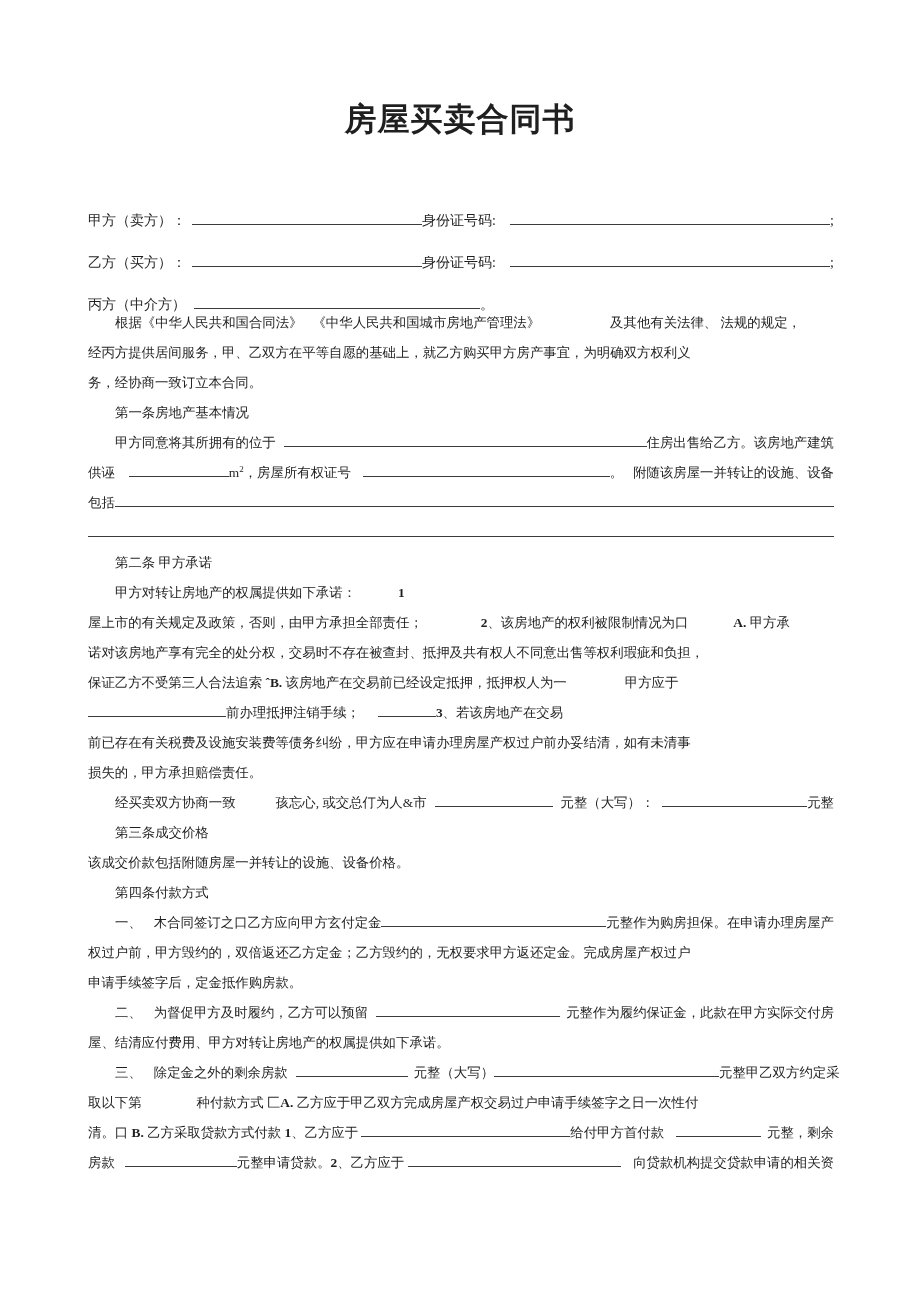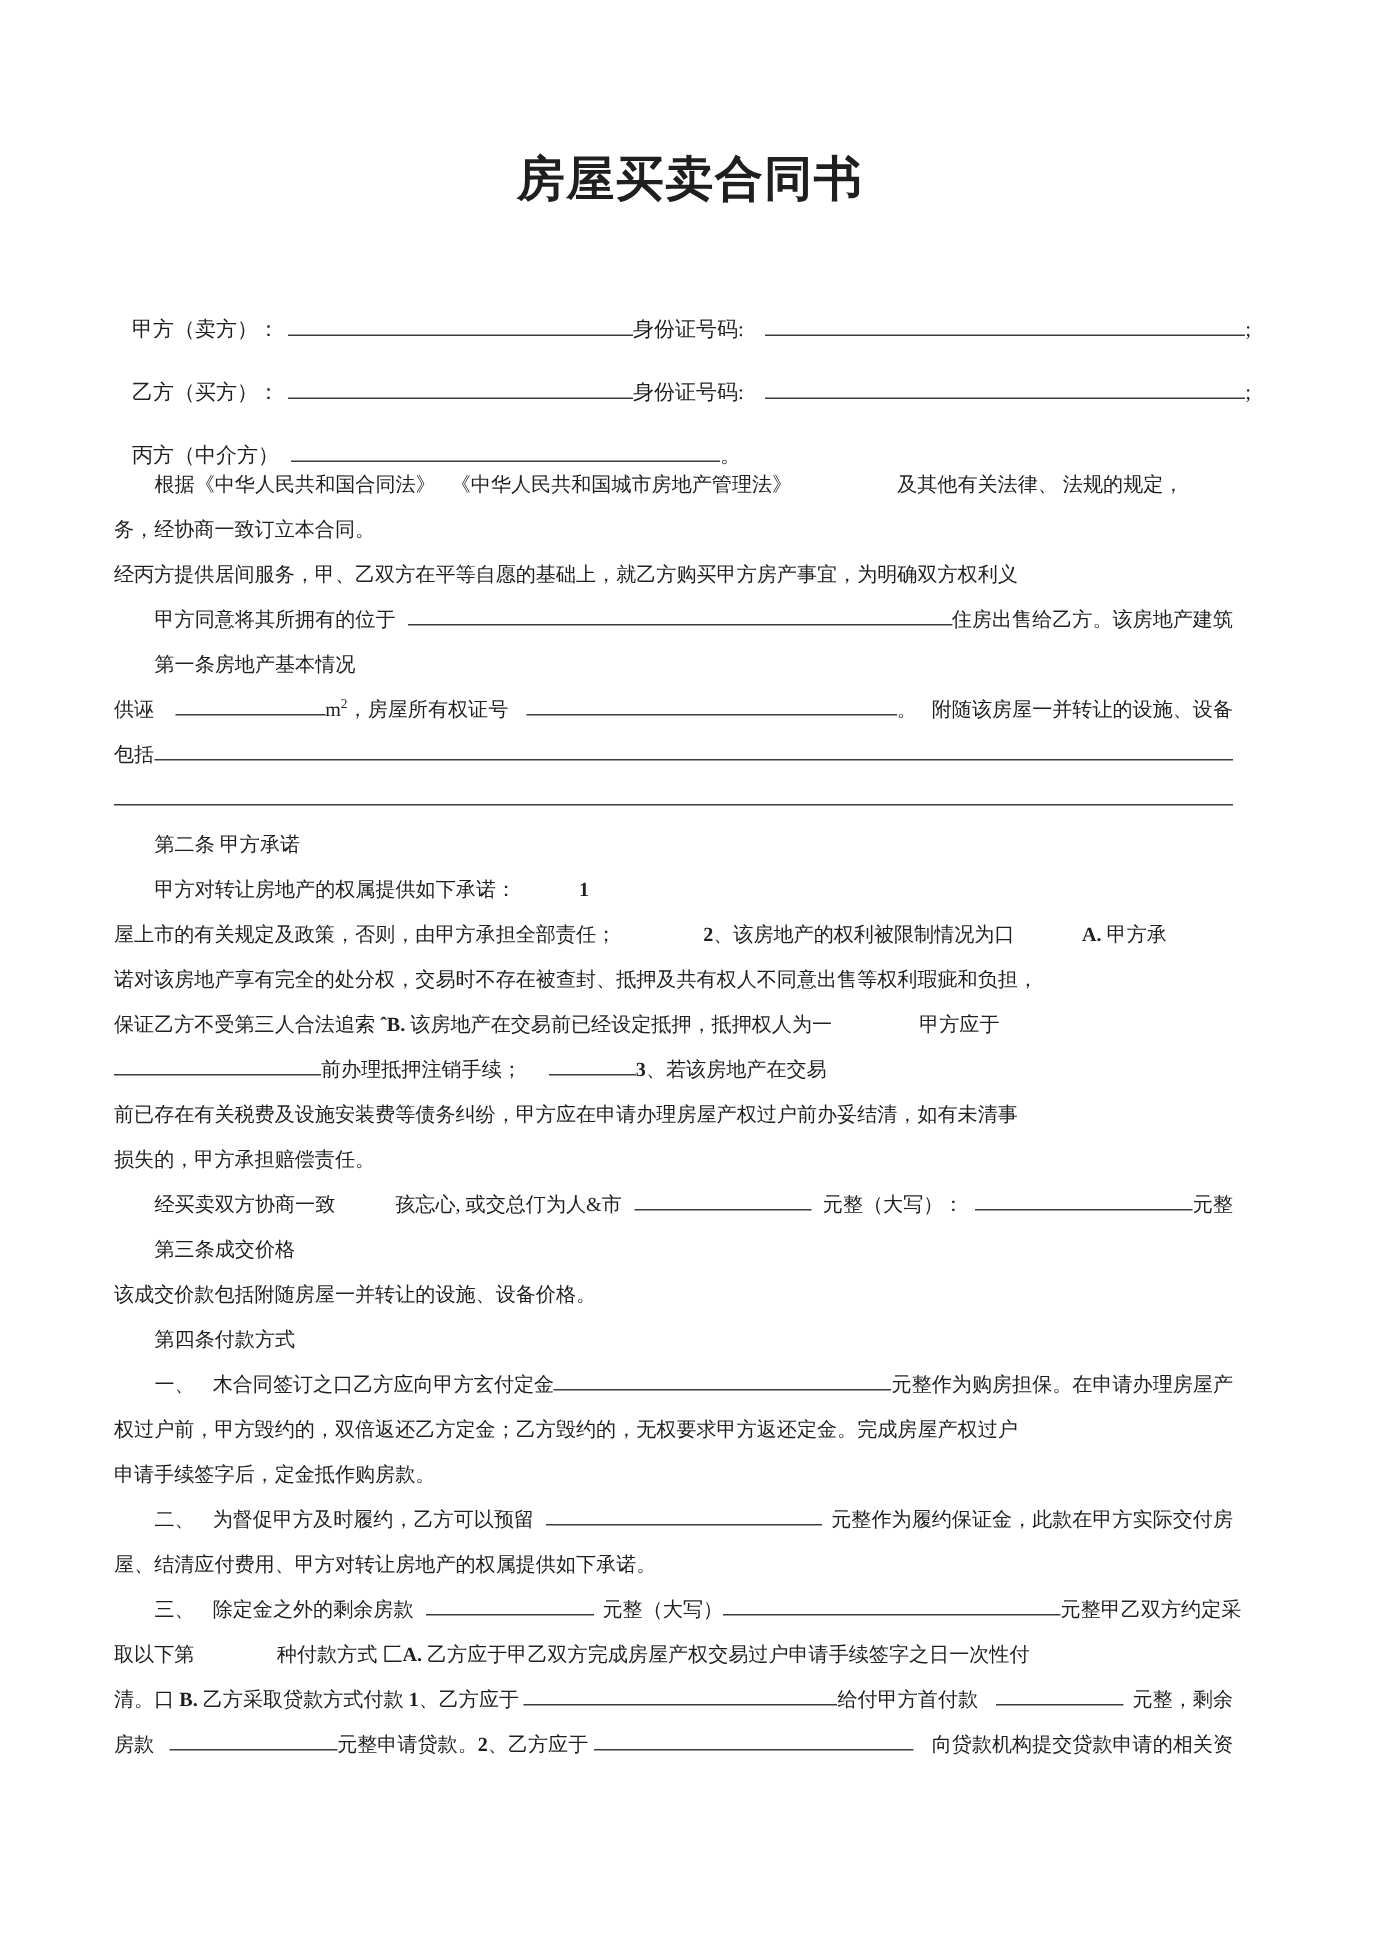--- a/index.html
+++ b/index.html
@@ -20,21 +20,21 @@
     position:absolute;top:98px;left:0;width:920px;
     text-align:center;
   }
   .title{
     font-size:32px;font-weight:bold;letter-spacing:1px;
   }
   .party-section{
     position:absolute;left:88px;top:200px;width:746px;text-align:center;
   }
   .body-section{
-    position:absolute;left:76px;top:308px;width:746px;
+    position:absolute;left:88px;top:308px;width:746px;
   }
   .row{
     display:flex;align-items:baseline;
   }
   .party-row{height:42px;line-height:42px;font-size:14px;}
   .body-row{height:30px;line-height:30px;font-size:13.4px;}
   .run{white-space:pre;flex:0 0 auto;}
   .run.b{font-weight:bold;}
   .run.sup{font-size:9px;position:relative;top:-5px;}
   .gap{flex:0 0 auto;height:1px;}
@@ -81,35 +81,35 @@
   <div class="body-section">
       <div class="row body-row">
         <span class="gap" style="width: 27px;"></span>
         <span class="run">根据《中华人民共和国合同法》</span>
         <span class="gap" style="width: 10px;"></span>
         <span class="run">《中华人民共和国城市房地产管理法》</span>
         <span class="gap" style="width: 70px;"></span>
         <span class="run">及其他有关法律、 法规的规定，</span>
       </div>
       <div class="row body-row">
+        <span class="run">经丙方提供居间服务，甲、乙双方在平等自愿的基础上，就乙方购买甲方房产事宜，为明确双方权利义</span>
+      </div>
+      <div class="row body-row">
         <span class="run">务，经协商一致订立本合同。</span>
       </div>
       <div class="row body-row">
-        <span class="run">经丙方提供居间服务，甲、乙双方在平等自愿的基础上，就乙方购买甲方房产事宜，为明确双方权利义</span>
+        <span class="gap" style="width: 27px;"></span>
+        <span class="run">第一条房地产基本情况</span>
       </div>
       <div class="row body-row">
         <span class="gap" style="width: 27px;"></span>
         <span class="run">甲方同意将其所拥有的位于</span>
         <span class="gap" style="width: 8px;"></span>
         <span class="blank fill" style="min-width: 280px;"></span>
         <span class="run">住房出售给乙方。该房地产建筑</span>
-      </div>
-      <div class="row body-row">
-        <span class="gap" style="width: 27px;"></span>
-        <span class="run">第一条房地产基本情况</span>
       </div>
       <div class="row body-row">
         <span class="run">供诬</span>
         <span class="gap" style="width: 14px;"></span>
         <span class="blank" style="width: 100px;"></span>
         <span class="run">m</span>
         <span class="run sup">2</span>
         <span class="run">，房屋所有权证号</span>
         <span class="gap" style="width: 12px;"></span>
         <span class="blank fill" style="min-width: 200px;"></span>

